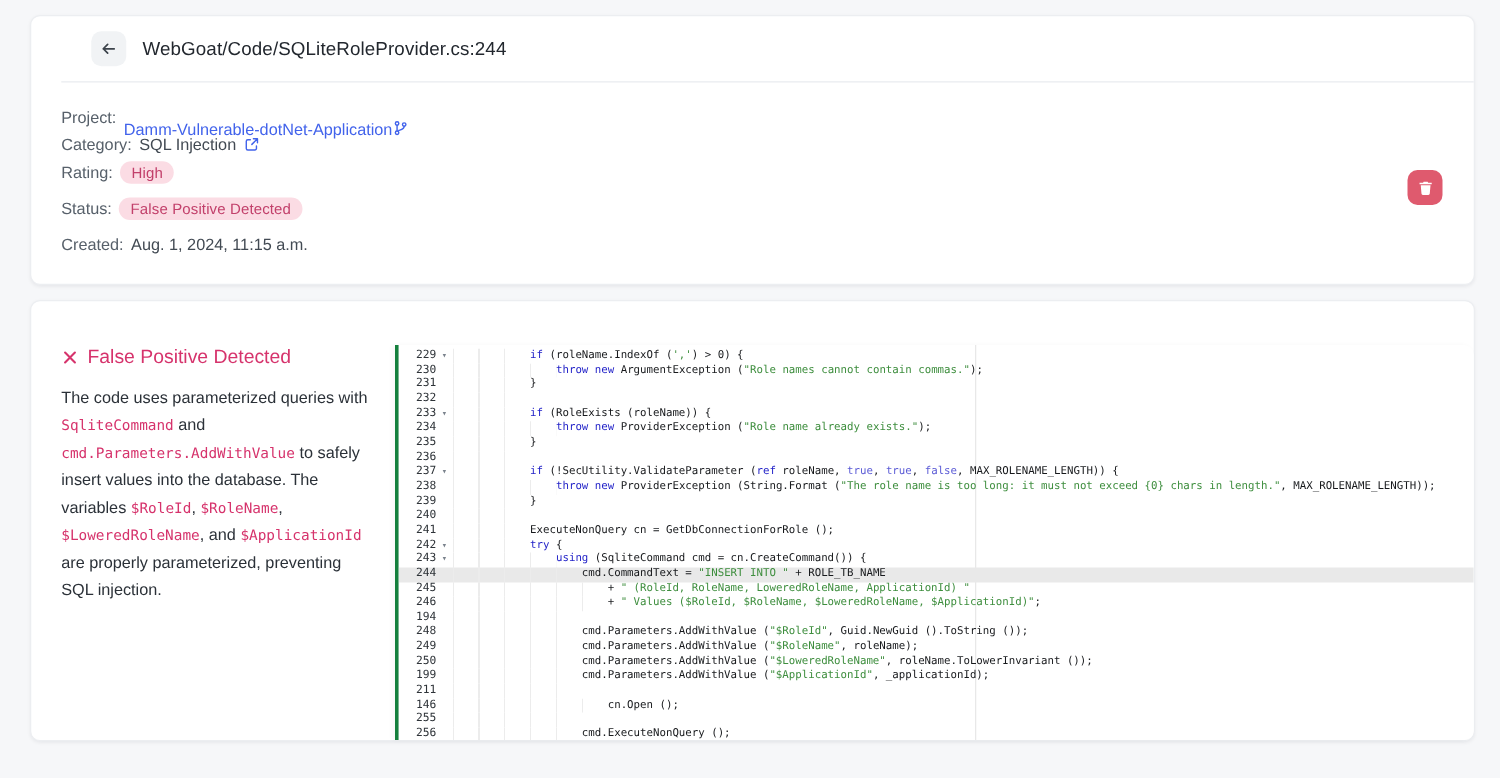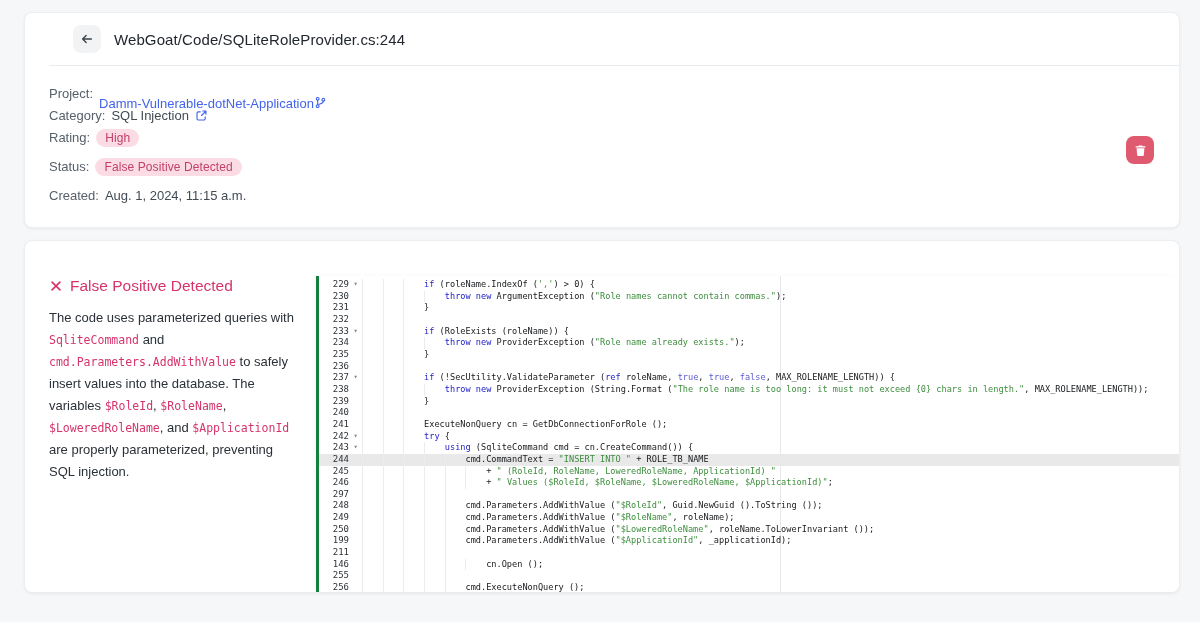--- a/index.html
+++ b/index.html
@@ -156,21 +156,21 @@
         <div class="code-row"><span class="ln">237</span><span class="fold">▾</span><span class="lc"><span class="ind" style="width: 12ch;"></span><span class="tk-k">if</span><span class="tk-p"> (!SecUtility.ValidateParameter (</span><span class="tk-k">ref</span><span class="tk-p"> roleName, </span><span class="tk-l">true</span><span class="tk-p">, </span><span class="tk-l">true</span><span class="tk-p">, </span><span class="tk-l">false</span><span class="tk-p">, MAX_ROLENAME_LENGTH)) {</span></span></div>
         <div class="code-row"><span class="ln">238</span><span class="fold"></span><span class="lc"><span class="ind" style="width: 16ch;"></span><span class="tk-k">throw</span><span class="tk-p"> </span><span class="tk-k">new</span><span class="tk-p"> ProviderException (String.Format (</span><span class="tk-s">"The role name is too long: it must not exceed {0} chars in length."</span><span class="tk-p">, MAX_ROLENAME_LENGTH));</span></span></div>
         <div class="code-row"><span class="ln">239</span><span class="fold"></span><span class="lc"><span class="ind" style="width: 12ch;"></span><span class="tk-p">}</span></span></div>
         <div class="code-row"><span class="ln">240</span><span class="fold"></span><span class="lc"><span class="ind" style="width: 12ch;"></span></span></div>
         <div class="code-row"><span class="ln">241</span><span class="fold"></span><span class="lc"><span class="ind" style="width: 12ch;"></span><span class="tk-p">ExecuteNonQuery cn = GetDbConnectionForRole ();</span></span></div>
         <div class="code-row"><span class="ln">242</span><span class="fold">▾</span><span class="lc"><span class="ind" style="width: 12ch;"></span><span class="tk-k">try</span><span class="tk-p"> {</span></span></div>
         <div class="code-row"><span class="ln">243</span><span class="fold">▾</span><span class="lc"><span class="ind" style="width: 16ch;"></span><span class="tk-k">using</span><span class="tk-p"> (SqliteCommand cmd = cn.CreateCommand()) {</span></span></div>
         <div class="code-row hl"><span class="ln">244</span><span class="fold"></span><span class="lc"><span class="ind" style="width: 20ch;"></span><span class="tk-p">cmd.CommandText = </span><span class="tk-s">"INSERT INTO "</span><span class="tk-p"> + ROLE_TB_NAME</span></span></div>
         <div class="code-row"><span class="ln">245</span><span class="fold"></span><span class="lc"><span class="ind" style="width: 24ch;"></span><span class="tk-p">+ </span><span class="tk-s">" (RoleId, RoleName, LoweredRoleName, ApplicationId) "</span></span></div>
         <div class="code-row"><span class="ln">246</span><span class="fold"></span><span class="lc"><span class="ind" style="width: 24ch;"></span><span class="tk-p">+ </span><span class="tk-s">" Values ($RoleId, $RoleName, $LoweredRoleName, $ApplicationId)"</span><span class="tk-p">;</span></span></div>
-        <div class="code-row"><span class="ln">297</span><span class="fold"></span><span class="lc"><span class="ind" style="width: 20ch;"></span></span></div>
+        <div class="code-row"><span class="ln">194</span><span class="fold"></span><span class="lc"><span class="ind" style="width: 20ch;"></span></span></div>
         <div class="code-row"><span class="ln">248</span><span class="fold"></span><span class="lc"><span class="ind" style="width: 20ch;"></span><span class="tk-p">cmd.Parameters.AddWithValue (</span><span class="tk-s">"$RoleId"</span><span class="tk-p">, Guid.NewGuid ().ToString ());</span></span></div>
         <div class="code-row"><span class="ln">249</span><span class="fold"></span><span class="lc"><span class="ind" style="width: 20ch;"></span><span class="tk-p">cmd.Parameters.AddWithValue (</span><span class="tk-s">"$RoleName"</span><span class="tk-p">, roleName);</span></span></div>
         <div class="code-row"><span class="ln">250</span><span class="fold"></span><span class="lc"><span class="ind" style="width: 20ch;"></span><span class="tk-p">cmd.Parameters.AddWithValue (</span><span class="tk-s">"$LoweredRoleName"</span><span class="tk-p">, roleName.ToLowerInvariant ());</span></span></div>
         <div class="code-row"><span class="ln">199</span><span class="fold"></span><span class="lc"><span class="ind" style="width: 20ch;"></span><span class="tk-p">cmd.Parameters.AddWithValue (</span><span class="tk-s">"$ApplicationId"</span><span class="tk-p">, _applicationId);</span></span></div>
         <div class="code-row"><span class="ln">211</span><span class="fold"></span><span class="lc"><span class="ind" style="width: 20ch;"></span></span></div>
         <div class="code-row"><span class="ln">146</span><span class="fold"></span><span class="lc"><span class="ind" style="width: 24ch;"></span><span class="tk-p">cn.Open ();</span></span></div>
         <div class="code-row"><span class="ln">255</span><span class="fold"></span><span class="lc"><span class="ind" style="width: 20ch;"></span></span></div>
         <div class="code-row"><span class="ln">256</span><span class="fold"></span><span class="lc"><span class="ind" style="width: 20ch;"></span><span class="tk-p">cmd.ExecuteNonQuery ();</span></span></div>
         <div class="code-row"><span class="ln">347</span><span class="fold"></span><span class="lc"><span class="ind" style="width: 16ch;"></span><span class="tk-p">}</span></span></div>
         <div class="code-row"><span class="ln">258</span><span class="fold">▾</span><span class="lc"><span class="ind" style="width: 12ch;"></span><span class="tk-p">} </span><span class="tk-k">finally</span><span class="tk-p"> {</span></span></div>

